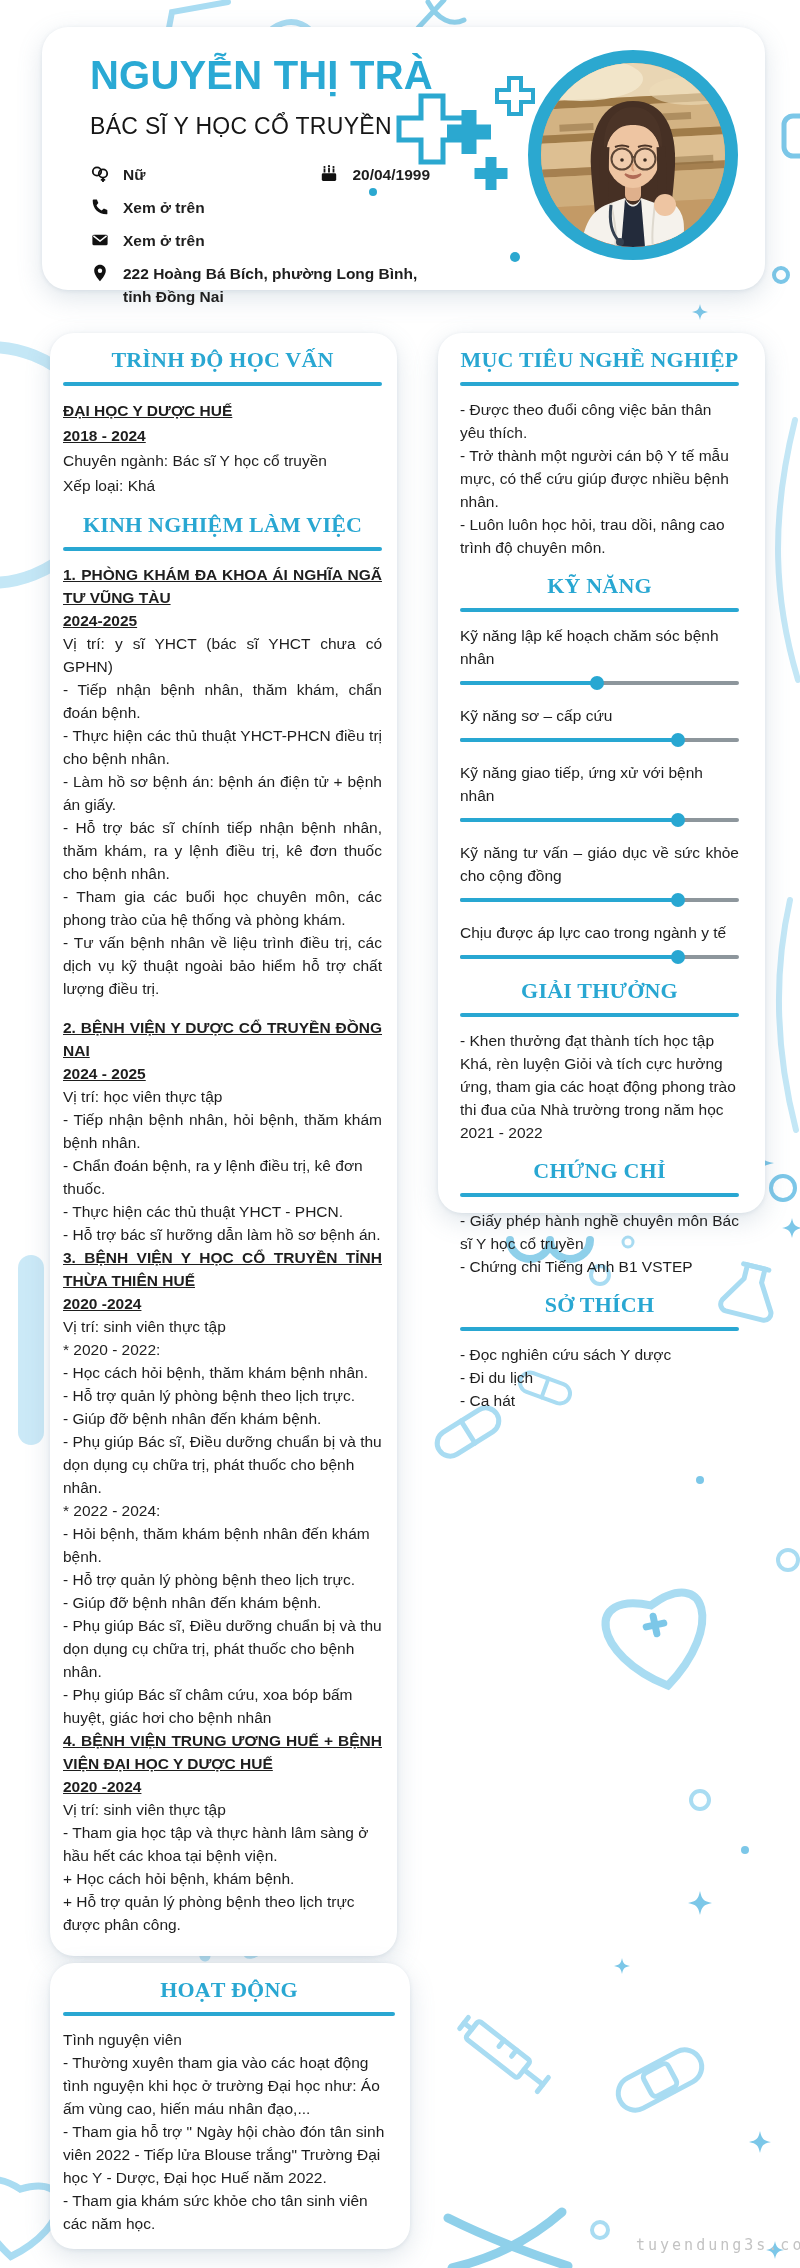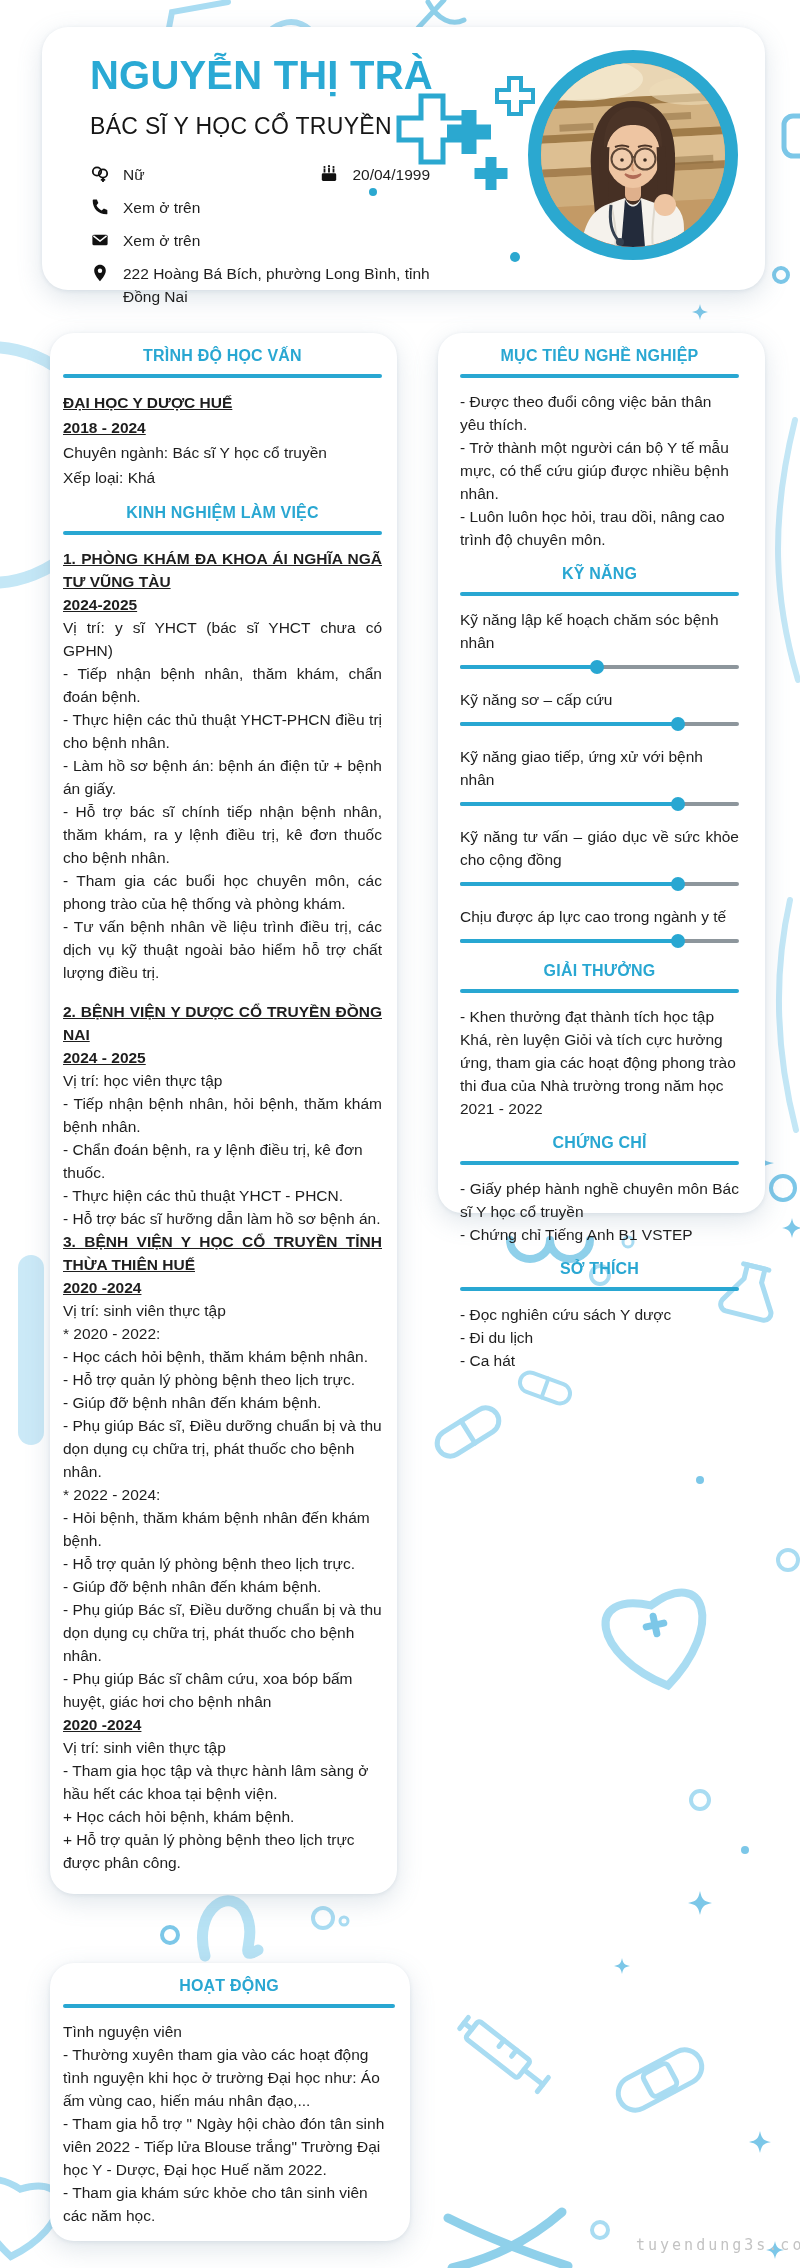--- a/index.html
+++ b/index.html
@@ -7,34 +7,34 @@
   body{width:800px;height:2268px;position:relative;background:#ffffff;overflow:hidden;
        font-family:"Liberation Sans","DejaVu Sans",sans-serif;color:#1e1e1e;}
   .doodles{position:absolute;left:0;top:0;width:800px;height:2268px;z-index:0;}
   .card{position:absolute;background:#fff;border-radius:24px;z-index:1;
         box-shadow:0 8px 26px rgba(100,130,155,.20),0 1px 4px rgba(100,130,155,.14);}
   
   .header-card{left:42px;top:27px;width:723px;height:263px;border-radius:26px;padding:0;}
   .name{position:absolute;left:48px;top:26px;font-size:40px;font-weight:bold;color:#2AA9D4;letter-spacing:.2px;}
   .job-title{position:absolute;left:48px;top:86px;font-size:23px;color:#161616;letter-spacing:.3px;}
   .info{position:absolute;left:48px;top:136px;width:340px;}
-  .info-row{display:flex;align-items:flex-start;margin-bottom:10px;font-size:15.5px;line-height:23px;}
+  .info-row{display:flex;align-items:flex-start;margin-bottom:10px;font-size:15.5px;line-height:23px;font-weight:bold;}
   .info-row .ic{width:20px;height:20px;margin-right:13px;flex:0 0 20px;margin-top:1px;}
   .info-pair{display:flex;}
   .info-pair .cell1{display:flex;width:230px;}
   .info-pair .cell2{display:flex;}
   .addr{max-width:318px;}
   .photo{position:absolute;left:486px;top:23px;width:184px;height:184px;border:13px solid #2BA8D0;
          border-radius:50%;overflow:hidden;background:#c9a271;z-index:3;}
   .cross-cluster{position:absolute;left:288px;top:13px;width:250px;height:232px;z-index:2;}
   
   .left-card{left:50px;top:333px;width:347px;padding:14px 15px 20px 13px;box-sizing:border-box;}
   .right-card{left:438px;top:333px;width:327px;height:880px;padding:14px 26px 0 22px;box-sizing:border-box;}
   .bottom-card{left:50px;top:1963px;width:360px;padding:14px 15px 14px 13px;box-sizing:border-box;}
-  .h{color:#29A7D2;font-size:16px;font-weight:bold;text-align:center;letter-spacing:.2px;margin-top:14px;}
+  .h{color:#29A7D2;font-size:22px;font-weight:bold;text-align:center;letter-spacing:.2px;margin-top:14px;font-family:Liberation Serif, serif;}
   .h.first{margin-top:0;}
   .rule{height:4px;background:#29A7D2;border-radius:2px;margin:9px 0 12px 0;}
   .line{font-size:15.5px;line-height:23px;}
   .edu .line{line-height:25px;}
   .j{text-align:justify;}
   .b{font-weight:bold;text-decoration:underline;}
   .job{}
   .job.gap-lg{margin-top:16px;}
   .job.first{margin-top:10px;}
   
@@ -268,20 +268,21 @@
       <div class="line">- Phụ giúp Bác sĩ, Điều dưỡng chuẩn bị và thu dọn dụng cụ chữa trị, phát thuốc cho bệnh nhân.</div>
       <div class="line">* 2022 - 2024:</div>
       <div class="line">- Hỏi bệnh, thăm khám bệnh nhân đến khám bệnh.</div>
       <div class="line">- Hỗ trợ quản lý phòng bệnh theo lịch trực.</div>
       <div class="line">- Giúp đỡ bệnh nhân đến khám bệnh.</div>
       <div class="line">- Phụ giúp Bác sĩ, Điều dưỡng chuẩn bị và thu dọn dụng cụ chữa trị, phát thuốc cho bệnh nhân.</div>
       <div class="line">- Phụ giúp Bác sĩ châm cứu, xoa bóp bấm huyệt, giác hơi cho bệnh nhân</div>
     </div>
 
     <div class="job">
+      <div class="line b j">4. BỆNH VIỆN TRUNG ƯƠNG HUẾ + BỆNH VIỆN ĐẠI HỌC Y DƯỢC HUẾ</div>
       <div class="line b">2020 -2024</div>
       <div class="line">Vị trí: sinh viên thực tập</div>
       <div class="line">- Tham gia học tập và thực hành lâm sàng ở hầu hết các khoa tại bệnh viện.</div>
       <div class="line">+ Học cách hỏi bệnh, khám bệnh.</div>
       <div class="line">+ Hỗ trợ quản lý phòng bệnh theo lịch trực được phân công.</div>
     </div>
   </div>
 </div>
 
 <div class="card right-card">

